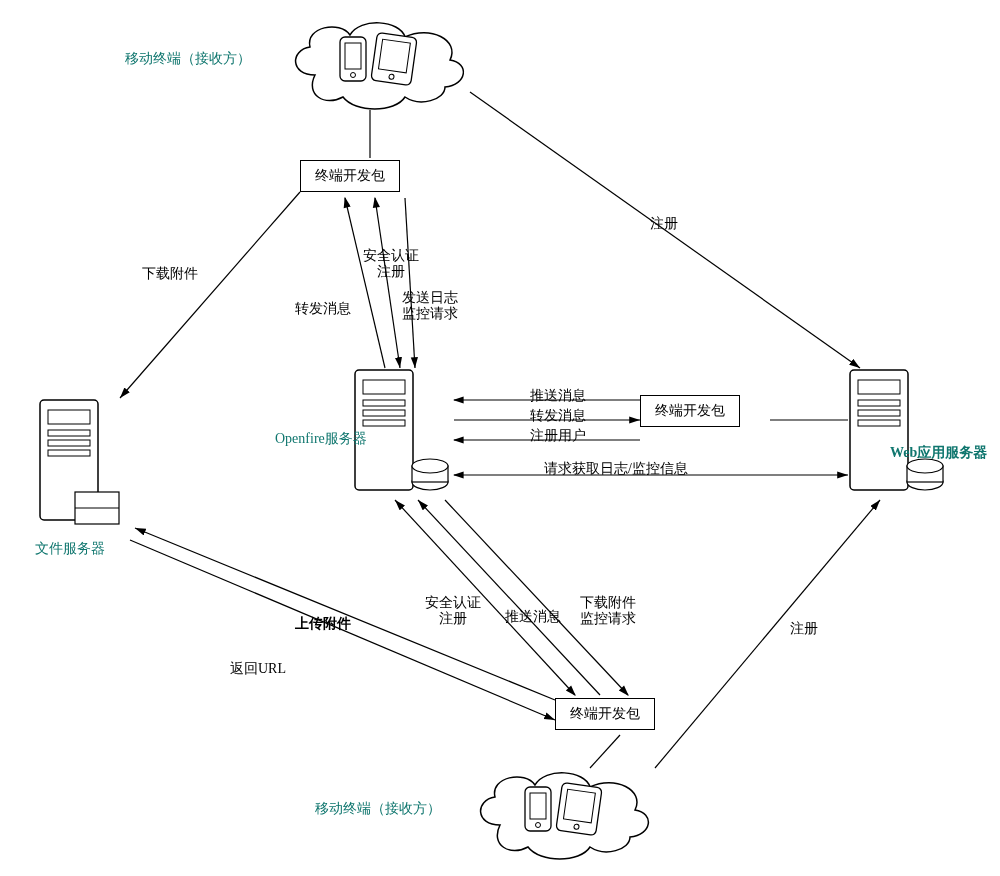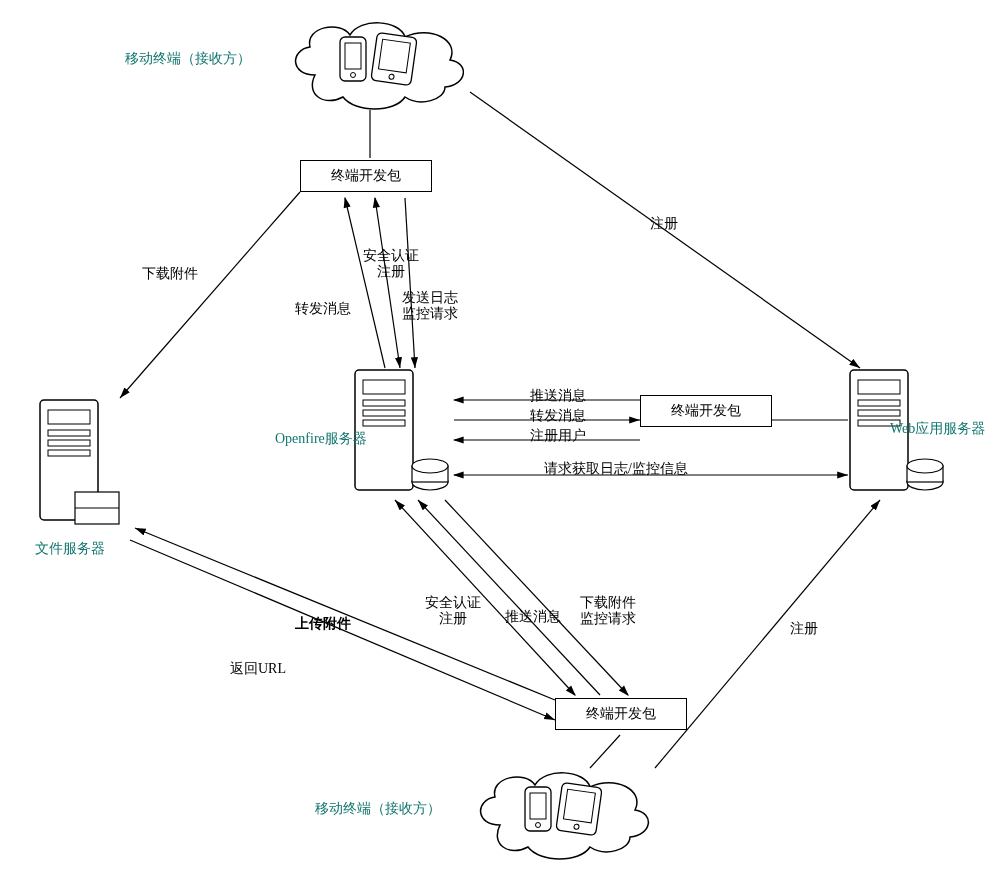--- a/index.html
+++ b/index.html
@@ -17,21 +17,21 @@
       white-space: nowrap;
       color: #0f766e;
     }
     .box {
       position: absolute;
       border: 1.5px solid #000;
       background: #fff;
       display: flex;
       align-items: center;
       justify-content: center;
-      padding: 6px 30px;
+      padding: 6px 14px;
     }
     svg.diagram {
       position: absolute;
       top: 0; left: 0;
       width: 1000px;
       height: 876px;
       pointer-events: none;
     }
     .edge-label {
       position: absolute;
@@ -141,21 +141,21 @@
 <div class="box" style="left:300px; top:160px;">
   <span>终端开发包</span>
 </div>
 
 <div class="label" style="left:235px; top:430px;margin-left:40px;">Openfire服务器</div>
 
 <div class="box" style="left:640px; top:395px;">
   <span>终端开发包</span>
 </div>
 
-<div class="label" style="left:890px; top:420px;">Web应用服务器</div>
+<div class="label" style="left:890px; top:444px;font-weight:bold;">Web应用服务器</div>
 
 <div class="label" style="left:35px; top:540px;">文件服务器</div>
 
 <div class="box" style="left:555px; top:698px;">
   <span>终端开发包</span>
 </div>
 
 <div class="label" style="left:315px; top:800px;">移动终端（接收方）</div>
 
 <div class="edge-label" style="left:142px; top:265px;">下载附件</div>

